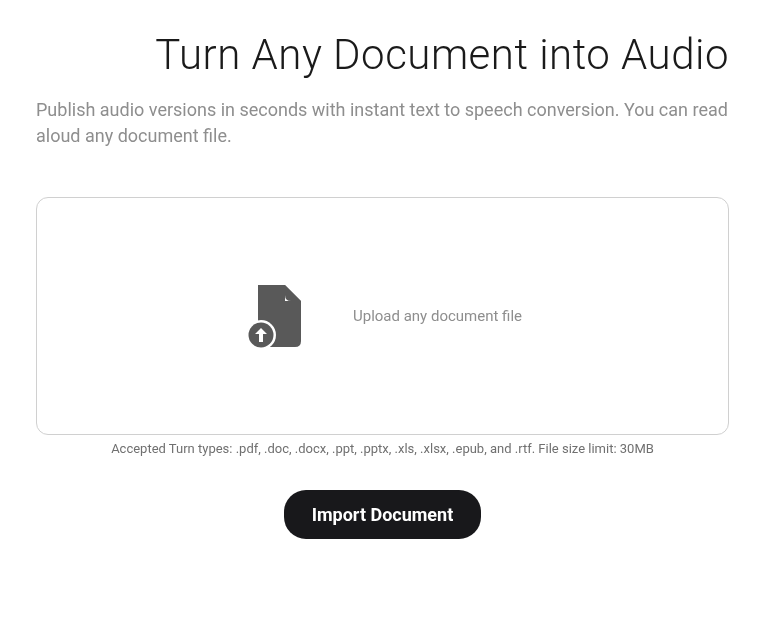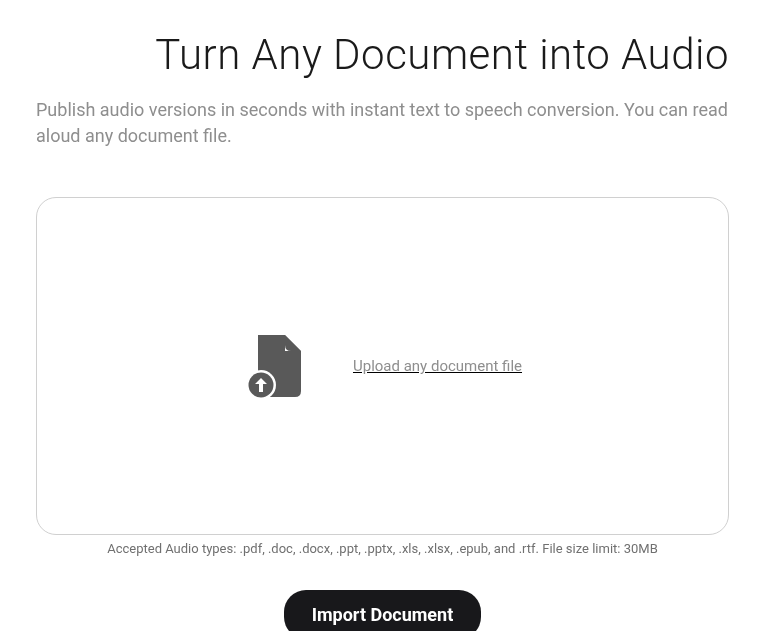--- a/index.html
+++ b/index.html
@@ -24,28 +24,27 @@
     }
     .page-subtitle {
       font-size: 18px;
       font-weight: 400;
       color: #8e8e8e;
       line-height: 1.45;
       margin-bottom: 48px;
     }
     .dropzone {
       border: 1px solid #d0d0d0;
-      border-radius: 20px;
-      height: 338px;
+      border-radius: 12px;
+      height: 238px;
       display: flex;
       align-items: center;
       justify-content: center;
       gap: 40px;
       margin-bottom: 6px;
-      text-decoration: underline;
     }
     .dropzone-icon {
       width: 70px;
       height: 70px;
       position: relative;
       flex-shrink: 0;
     }
     .dropzone-label {
       font-size: 15px;
       color: #8e8e8e;
@@ -97,17 +96,17 @@
       <path d="M 42 4 L 42 14 Q 42 20 48 20 L 58 20 Z" fill="#595959"></path>
 
       <circle cx="18" cy="54" r="15" fill="#ffffff"></circle>
       <circle cx="18" cy="54" r="12.5" fill="#595959"></circle>
       <path d="M 18 47 L 24 53 L 20 53 L 20 61 L 16 61 L 16 53 L 12 53 Z" fill="#ffffff"></path>
     </svg>
   </span>
   <span class="dropzone-label">Upload any document file</span>
 </div>
 
-<p class="accepted-line">Accepted Audio types: .pdf, .doc, .docx, .ppt, .pptx, .xls, .xlsx, .epub, and .rtf. File size limit: 30MB</p>
+<p class="accepted-line">Accepted Turn types: .pdf, .doc, .docx, .ppt, .pptx, .xls, .xlsx, .epub, and .rtf. File size limit: 30MB</p>
 
 <div class="import-row">
   <button class="import-button">Import Document</button>
 </div>
 
 </body></html>

